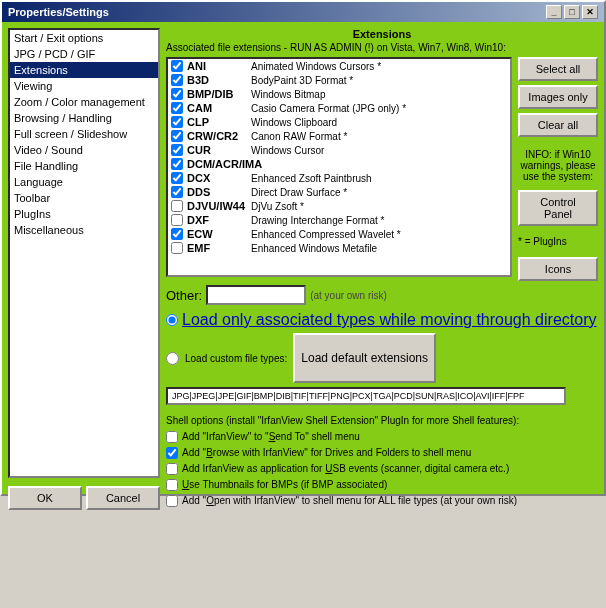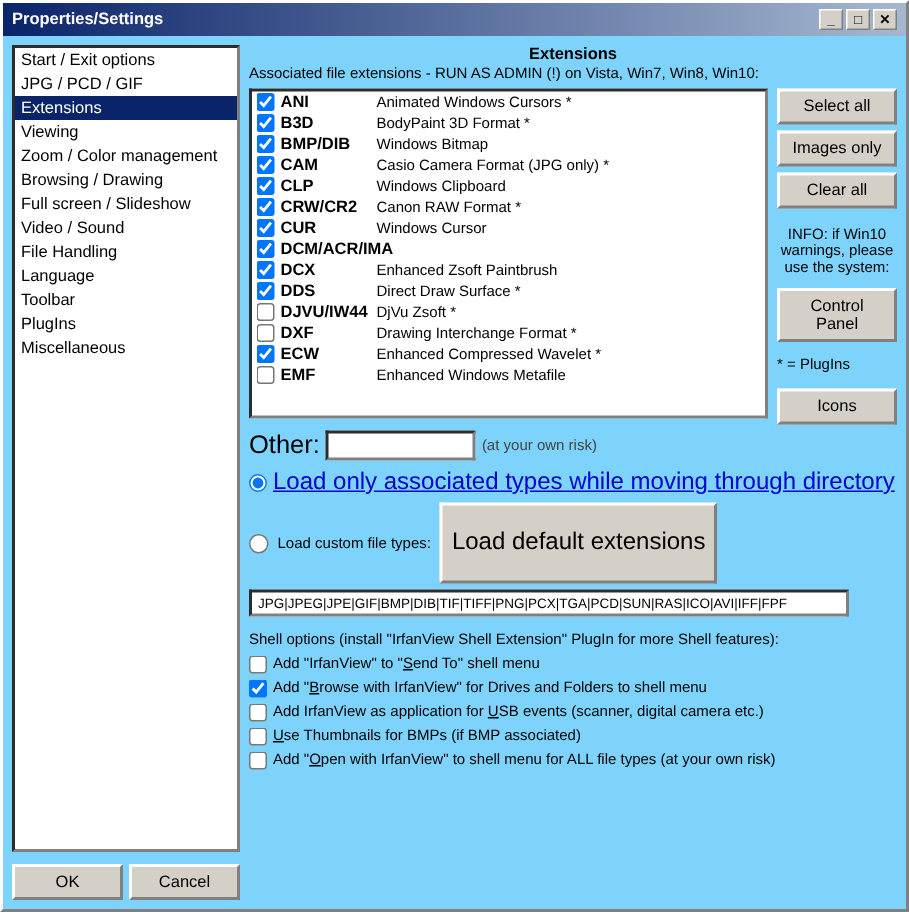--- a/index.html
+++ b/index.html
@@ -6,22 +6,22 @@
     body {
       font-family: 'Segoe UI', Tahoma, Arial, sans-serif;
       font-size: 11px;
       background: #d4d0c8;
       width: 606px;
       height: 608px;
       overflow: hidden;
     }
     .window {
       width: 606px;
-      height: 608px;
-      background: #7dd3fc;
+      height: 496px;
+      background: #84cc16;
       border: 2px solid #808080;
       border-top: 2px solid #ffffff;
       border-left: 2px solid #ffffff;
       display: flex;
       flex-direction: column;
     }
     .title-bar {
       background: linear-gradient(to right, #0a246a, #a6b8d0);
       color: white;
       padding: 3px 6px;
@@ -195,21 +195,21 @@
       margin-bottom: 6px;
     }
     .other-input {
       border: 2px inset #808080;
       padding: 2px 4px;
       width: 100px;
       font-size: 11px;
       background: white;
     }
     .other-label {
-      font-size: 17px;
+      font-size: 13px;
     }
     .at-risk {
       font-size: 10px;
       color: #444;
     }
     .radio-row {
       display: flex;
       align-items: center;
       gap: 4px;
       margin-bottom: 4px;
@@ -275,21 +275,21 @@
   </div>
 
   <div class="main-content">
     <div class="left-panel">
       <ul class="nav-list">
         <li class="nav-item">Start / Exit options</li>
         <li class="nav-item">JPG / PCD / GIF</li>
         <li class="nav-item selected">Extensions</li>
         <li class="nav-item">Viewing</li>
         <li class="nav-item">Zoom / Color management</li>
-        <li class="nav-item">Browsing / Drawing</li>
+        <li class="nav-item">Browsing / Handling</li>
         <li class="nav-item">Full screen / Slideshow</li>
         <li class="nav-item">Video / Sound</li>
         <li class="nav-item">File Handling</li>
         <li class="nav-item">Language</li>
         <li class="nav-item">Toolbar</li>
         <li class="nav-item">PlugIns</li>
         <li class="nav-item">Miscellaneous</li>
       </ul>
       <div class="btn-group">
         <button class="btn btn-ok">OK</button>
@@ -398,21 +398,21 @@
       </div>
 
       <div class="radio-row">
         <input type="radio" name="load-type" checked="" style="">
         <span style="text-decoration:underline; font-size:16px; color:#0000cc; cursor:pointer;">Load only associated types while moving through directory</span>
       </div>
 
       <div class="load-row">
         <input type="radio" name="load-type" style="">
         <span style="font-size:10px;">Load custom file types:</span>
-        <button class="btn" style="font-size:16px; padding:16px 6px;">Load default extensions</button>
+        <button class="btn" style="font-size:12px; padding:16px 6px;">Load default extensions</button>
       </div>
 
       <div class="file-types-box" style="margin-bottom:6px; font-size:9px; border: 2px inset #808080; padding: 2px 4px; background: white; white-space: nowrap; overflow: hidden; text-overflow: ellipsis; max-width: 400px;">JPG|JPEG|JPE|GIF|BMP|DIB|TIF|TIFF|PNG|PCX|TGA|PCD|SUN|RAS|ICO|AVI|IFF|FPF</div>
 
       <div class="shell-section">
         <div class="shell-title">Shell options (install "IrfanView Shell Extension" PlugIn for more Shell features):</div>
         <div class="checkbox-row">
           <input type="checkbox" style="">
           <span class="checkbox-label">Add "IrfanView" to "<span class="underline">S</span>end To" shell menu</span>
         </div>

